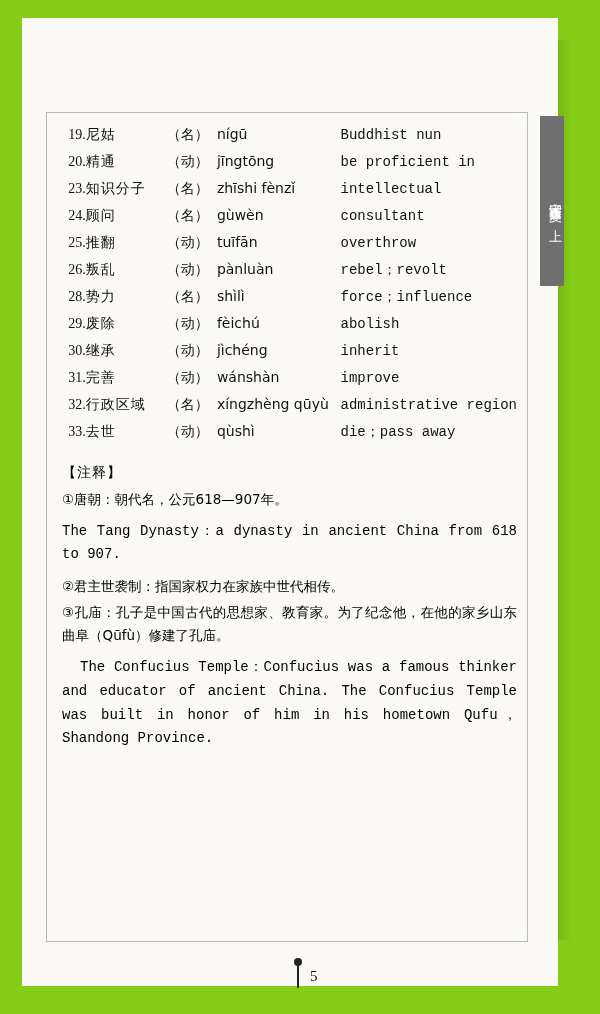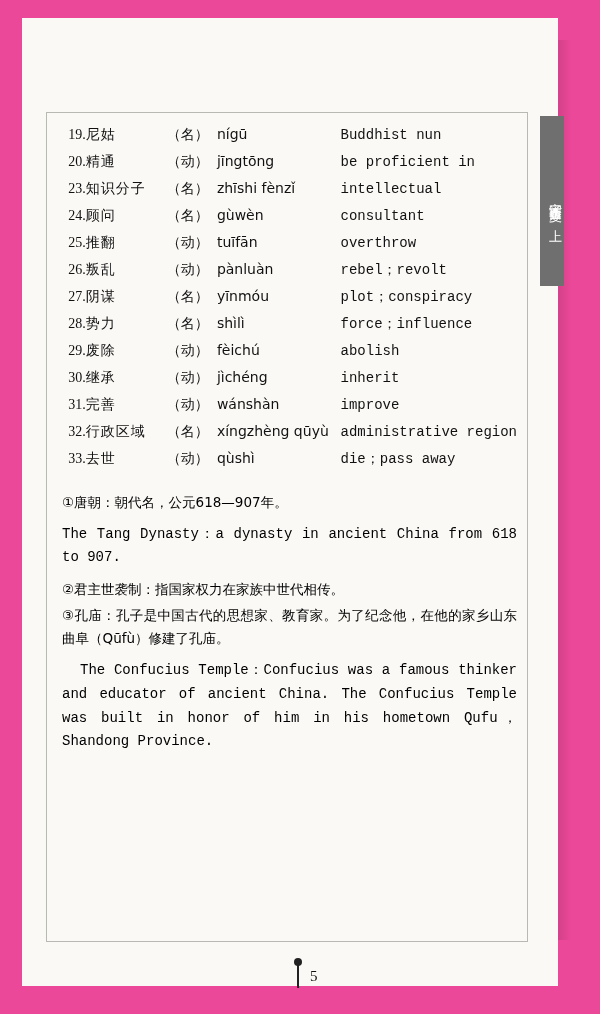--- a/index.html
+++ b/index.html
@@ -14,21 +14,21 @@
     font-family: "Liberation Serif", serif;
     overflow: hidden;
   }
 
   
   .page {
     position: absolute;
     left: 0; top: 0;
     width: 600px;
     height: 1014px;
-    background: #ec4899;
+    background: #84cc16;
   }
   
   .paper {
     position: absolute;
     left: 22px;
     top: 18px;
     width: 536px;
     height: 968px;
     background: #faf9f6;
   }
@@ -224,27 +224,20 @@
           <td class="gloss">overthrow</td>
         </tr>
         <tr>
           <td class="num">26.</td>
           <td class="word">叛乱</td>
           <td class="pos">（动）</td>
           <td class="pinyin">pànluàn</td>
           <td class="gloss">rebel；revolt</td>
         </tr>
         <tr>
-          <td class="num">27.</td>
-          <td class="word">阴谋</td>
-          <td class="pos">（名）</td>
-          <td class="pinyin">yīnmóu</td>
-          <td class="gloss">plot；conspiracy</td>
-        </tr>
-        <tr>
           <td class="num">28.</td>
           <td class="word">势力</td>
           <td class="pos">（名）</td>
           <td class="pinyin">shìlì</td>
           <td class="gloss">force；influence</td>
         </tr>
         <tr>
           <td class="num">29.</td>
           <td class="word">废除</td>
           <td class="pos">（动）</td>
@@ -276,20 +269,21 @@
           <td class="num">33.</td>
           <td class="word">去世</td>
           <td class="pos">（动）</td>
           <td class="pinyin">qùshì</td>
           <td class="gloss">die；pass away</td>
         </tr>
       </tbody>
     </table>
 
     <div class="notes">
+      <div class="notes-title">【注释】</div>
 
       <p class="note-cn">①唐朝：朝代名，公元618—907年。</p>
       <p class="note-en">The Tang Dynasty：a dynasty in ancient China from 618 to 907.</p>
 
       <p class="note-cn">②君主世袭制：指国家权力在家族中世代相传。</p>
 
       <p class="note-cn">③孔庙：孔子是中国古代的思想家、教育家。为了纪念他，在他的家乡山东曲阜（Qūfù）修建了孔庙。</p>
       <p class="note-en indent">The Confucius Temple：Confucius was a famous thinker and educator of ancient China. The Confucius Temple was built in honor of him in his hometown Qufu，Shandong Province.</p>
     </div>
 

